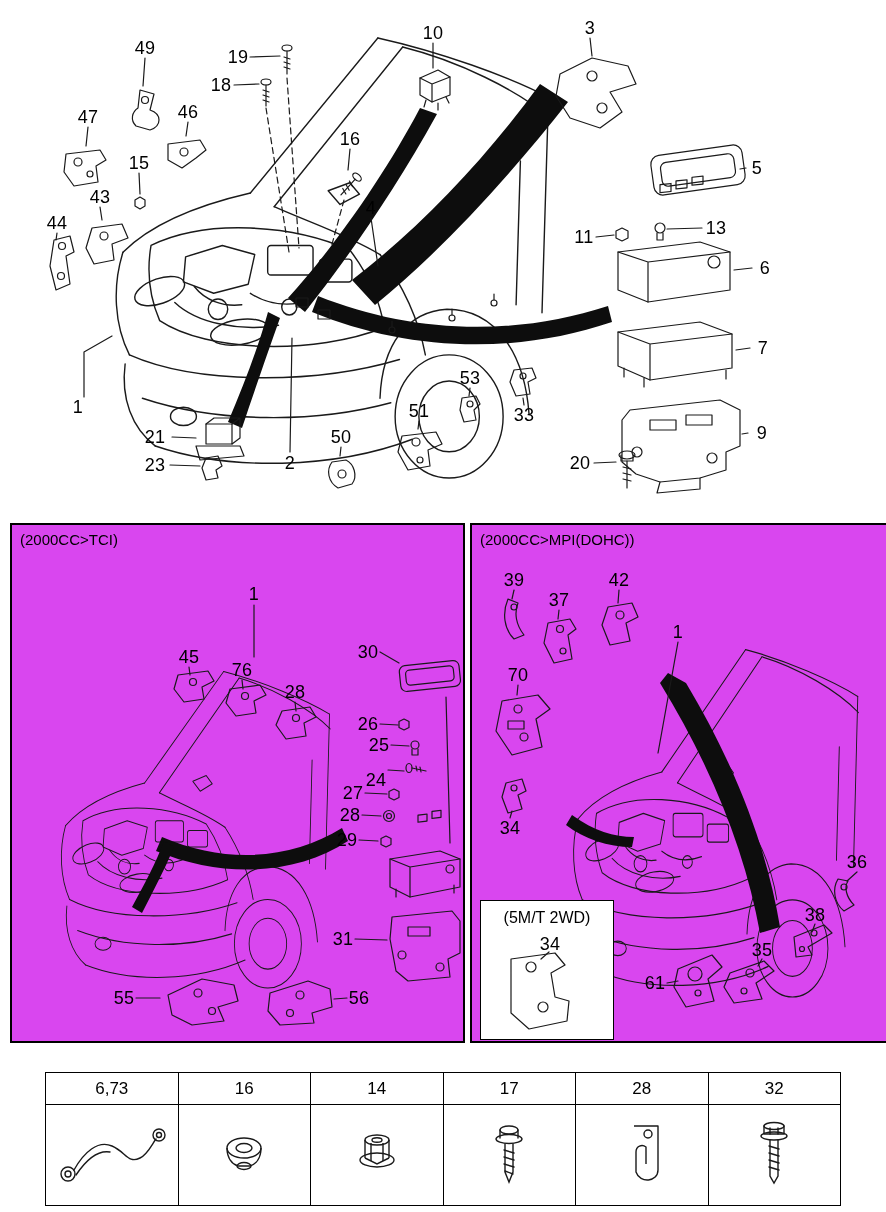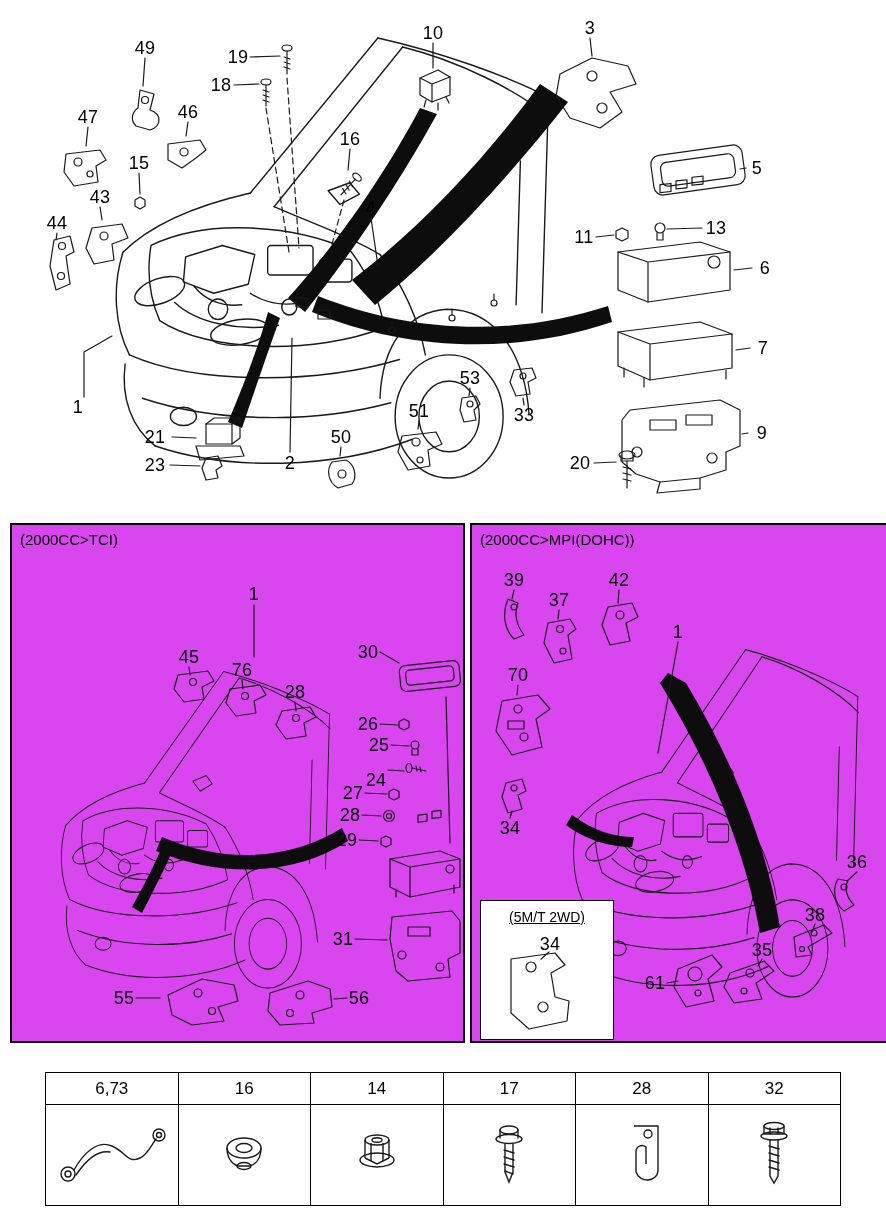--- a/index.html
+++ b/index.html
@@ -9,21 +9,21 @@
     overflow:hidden; font-family:"Liberation Sans", sans-serif; color:#000;
   }
   .abs { position:absolute; }
   .lbl {
     position:absolute; transform:translate(-50%,-50%);
     font-size:18px; line-height:1; white-space:nowrap; letter-spacing:.3px;
   }
   .panel { position:absolute; border:2px solid #000; background:#d946ef; }
   .panel-title { position:absolute; left:8px; top:6px; font-size:15px; white-space:nowrap; }
   .subbox { position:absolute; border:1.5px solid #000; background:#fff; }
-  .subbox-title { position:absolute; width:100%; top:8px; text-align:center; font-size:14px;text-decoration:underline; }
+  .subbox-title { position:absolute; width:100%; top:8px; text-align:center; font-size:16px; }
   table.fasteners {
     position:absolute; left:45px; top:1072px; width:796px;
     border-collapse:collapse; table-layout:fixed;
   }
   table.fasteners th, table.fasteners td { border:1.5px solid #000; }
   table.fasteners th { height:32px; font-size:17px; font-weight:normal; text-align:center; }
   table.fasteners td { height:101px; text-align:center; vertical-align:middle; }
   svg { display:block; }
 </style>
 </head>

